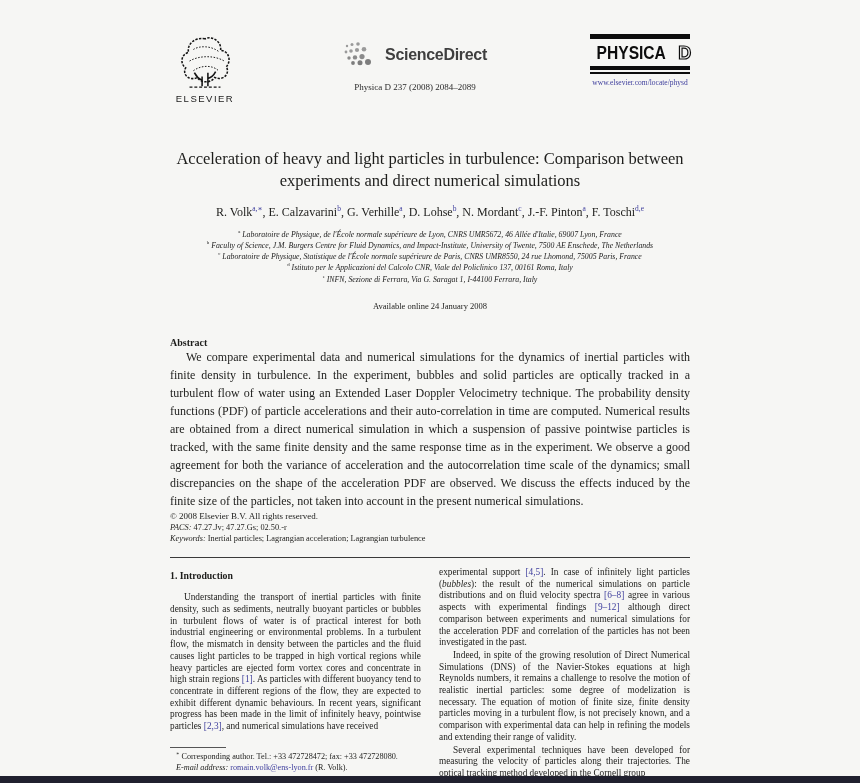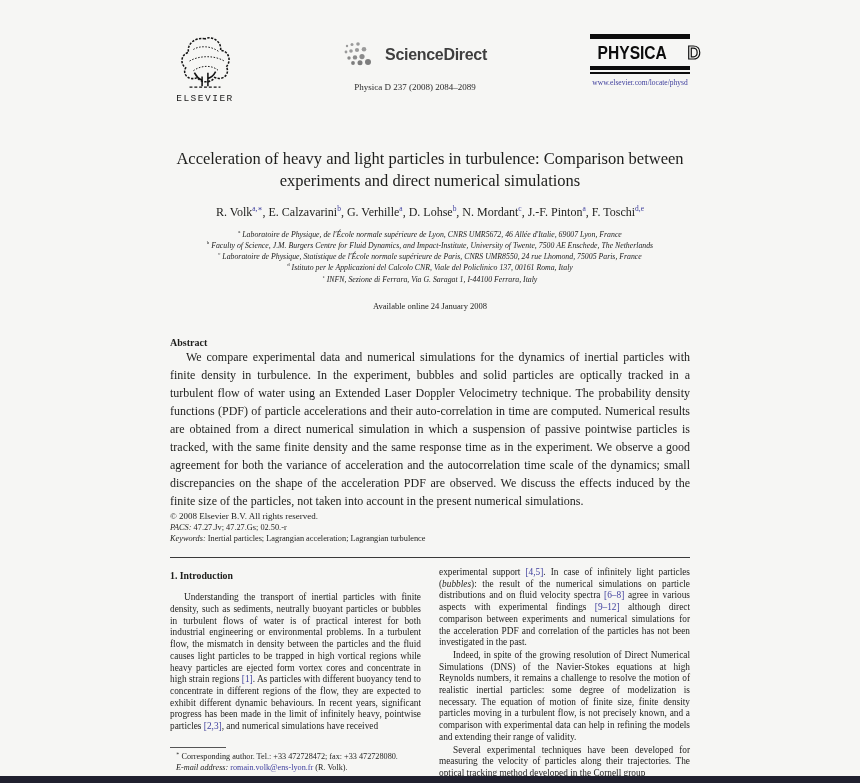--- a/index.html
+++ b/index.html
@@ -14,29 +14,29 @@
     color:var(--ink);
     font-family:"Liberation Serif","DejaVu Serif",serif;
     position:relative;
   }
   .page{padding:34px 170px 0 170px;}
 
   
   .header{display:flex;justify-content:space-between;align-items:flex-start;height:90px;}
   .elsevier-block{width:70px;text-align:center;}
   .elsevier-block svg{display:block;margin:0 auto;}
-  .elsevier-label{font-size:9.5px;letter-spacing:1.5px;color:#1a1a1a;margin-top:1px;font-family:Liberation Mono, monospace;}
+  .elsevier-label{font-size:9.5px;letter-spacing:1.5px;color:#1a1a1a;margin-top:1px;font-family:Liberation Sans, sans-serif;}
   .center-block{flex:1;text-align:center;padding-top:2px;}
   .available-online{font-family:"Liberation Sans","DejaVu Sans",sans-serif;font-size:8.5px;font-weight:bold;color:#2c2c2c;}
   .sd-row{display:flex;align-items:center;justify-content:center;margin-top:4px;gap:8px;}
   .sd-wordmark{font-family:"Liberation Sans","DejaVu Sans",sans-serif;font-size:16px;font-weight:600;color:#3f3f3f;letter-spacing:-0.3px;}
   .journal-ref{font-size:9px;color:#2a2a2a;margin-top:12px;}
   .physica-block{width:100px;text-align:center;}
   .ph-bar{height:5px;background:#0d0d0d;}
-  .ph-word-row{display:flex;align-items:center;justify-content:flex-start;gap:13px;padding:3px 0 2px 0;}
+  .ph-word-row{display:flex;align-items:center;justify-content:center;gap:5px;padding:3px 0 2px 0;}
   .ph-word{font-family:"Liberation Sans","DejaVu Sans",sans-serif;font-weight:bold;font-size:19px;letter-spacing:0;color:#0d0d0d;transform:scaleX(0.82);transform-origin:center;}
   .ph-letter{font-family:"Liberation Sans","DejaVu Sans",sans-serif;font-weight:bold;font-size:18px;color:var(--bg);-webkit-text-stroke:1.2px #0d0d0d;}
   .ph-bar2{height:4px;background:#0d0d0d;margin-bottom:2px;}
   .ph-line{height:1.5px;background:#0d0d0d;}
   .ph-url{font-size:7.5px;color:var(--link);margin-top:4px;font-family:"Liberation Serif",serif;}
 
   
   .title{font-size:16.5px;font-weight:normal;text-align:center;line-height:1.32;margin:24px auto 0 auto;max-width:540px;}
   .authors{text-align:center;font-size:12px;margin-top:13px;}
   .affiliations{margin-top:9px;text-align:center;font-size:7.8px;font-style:italic;line-height:1.45;color:#222;}

